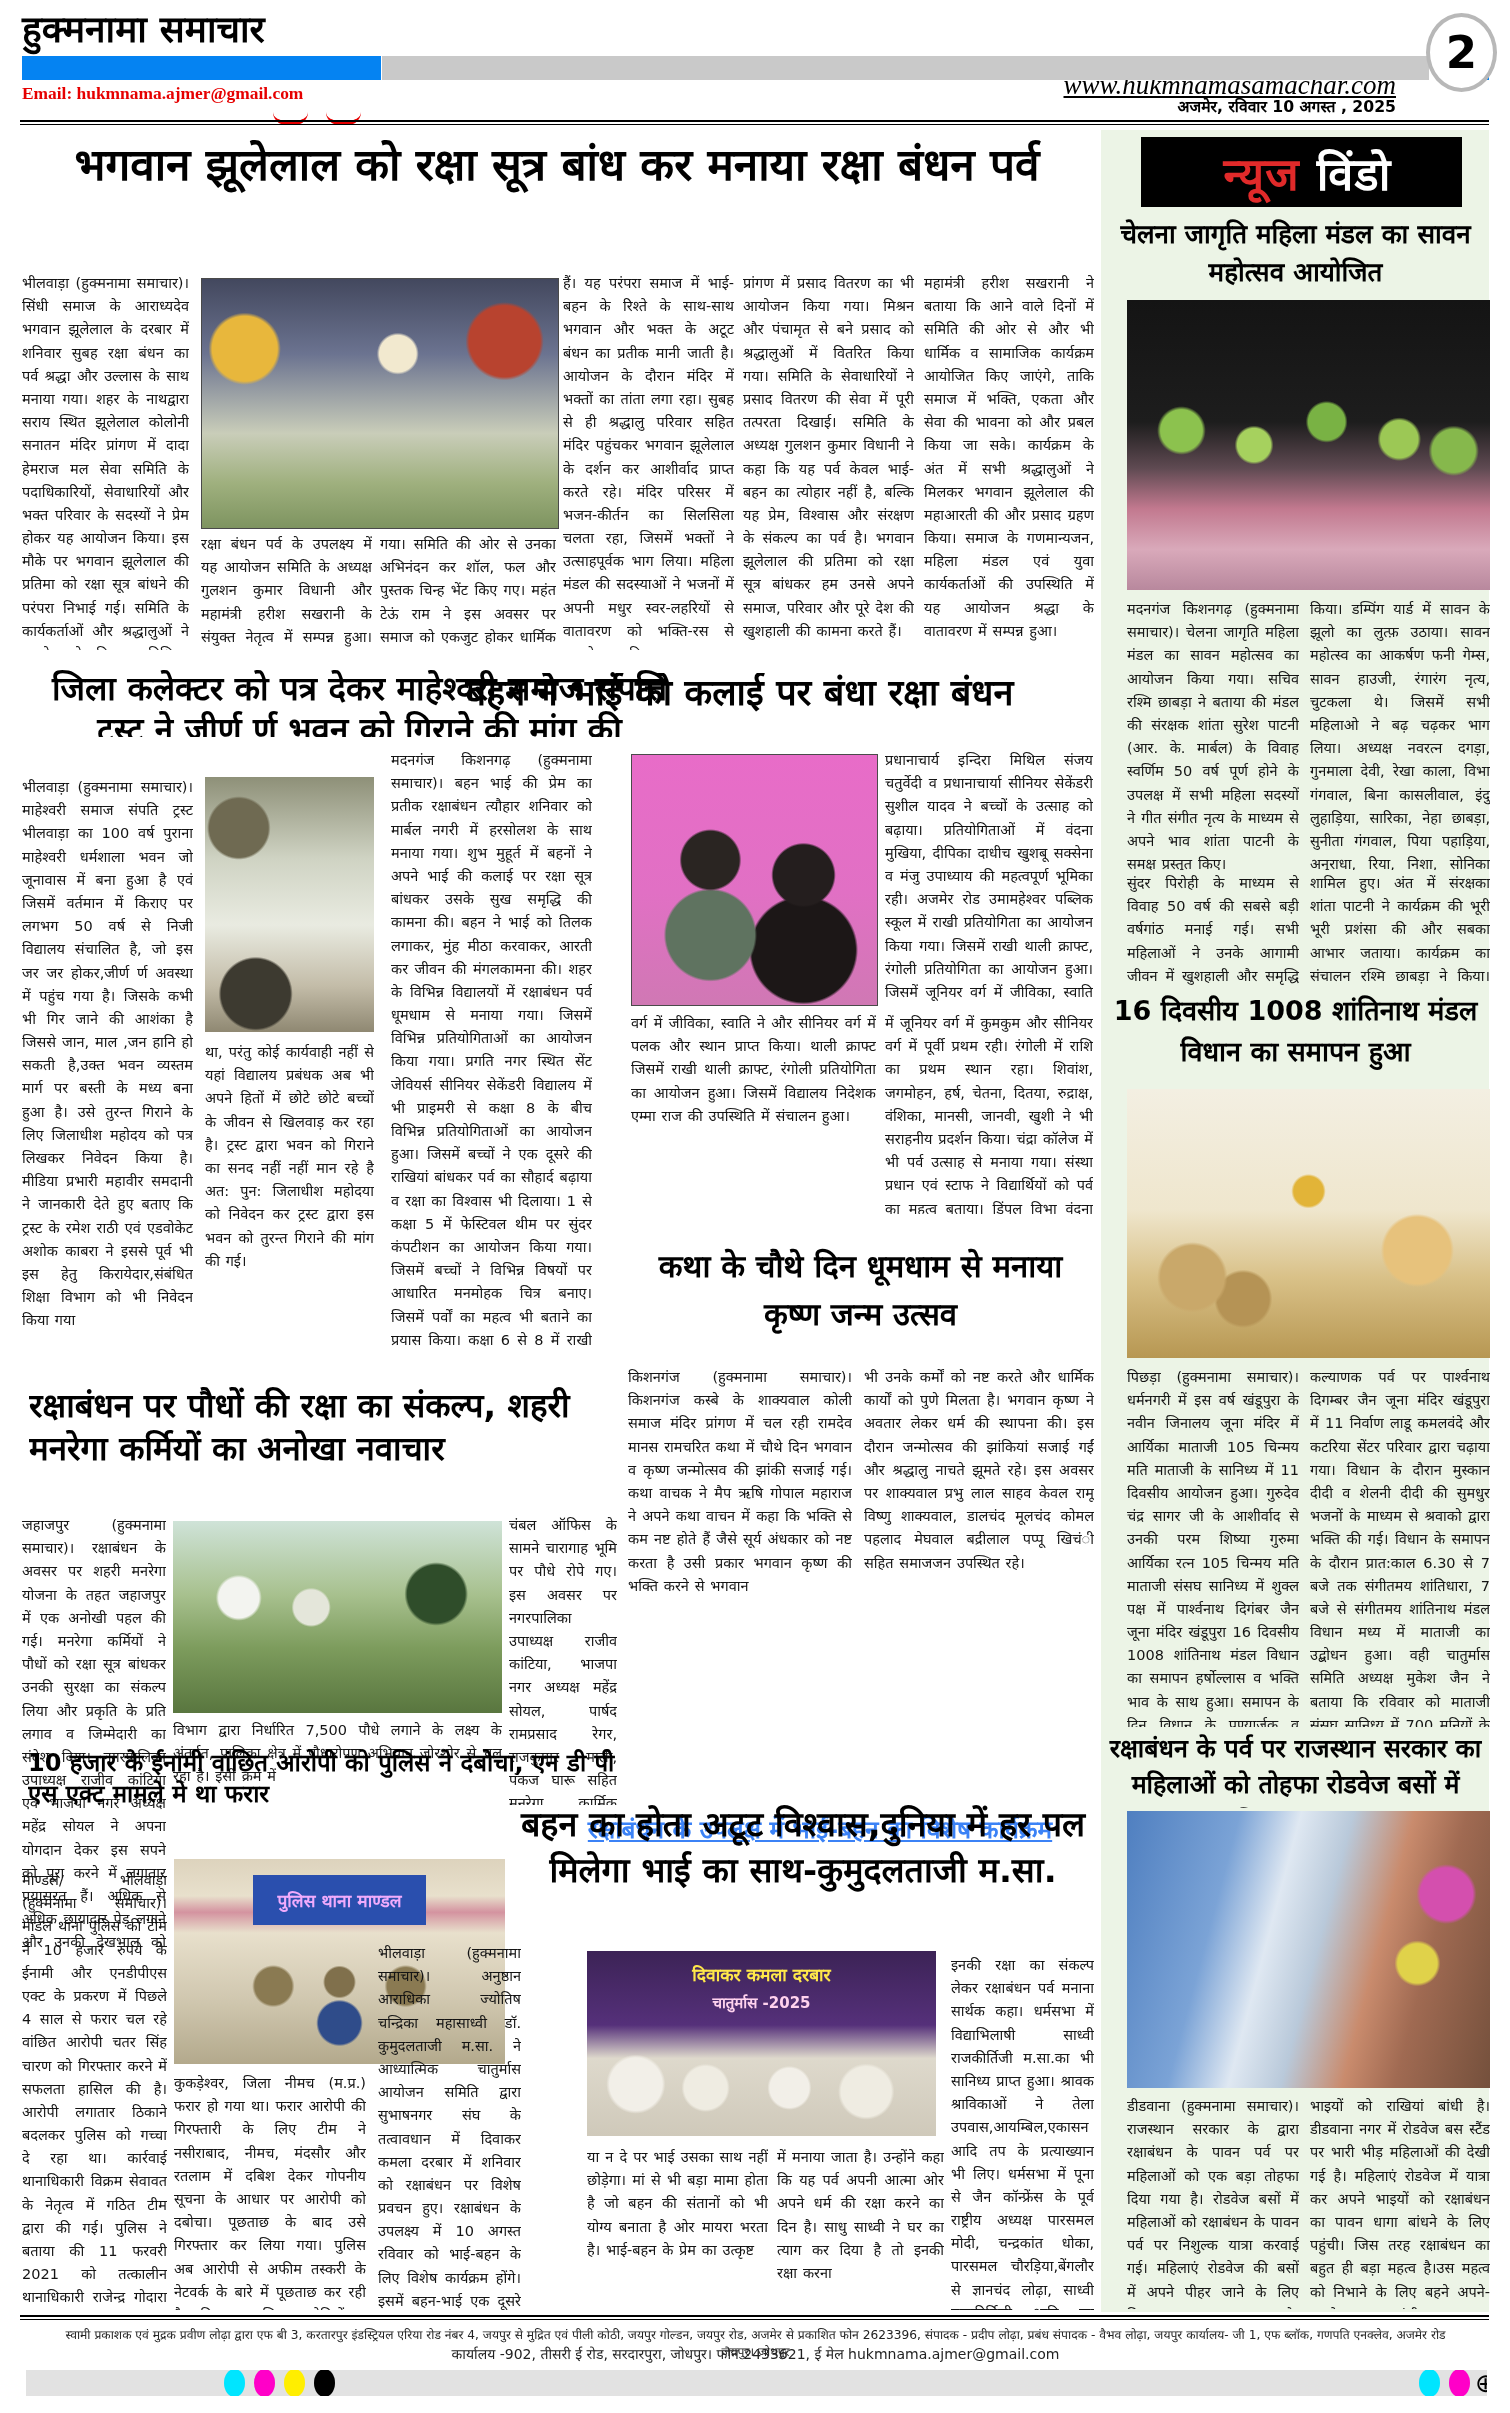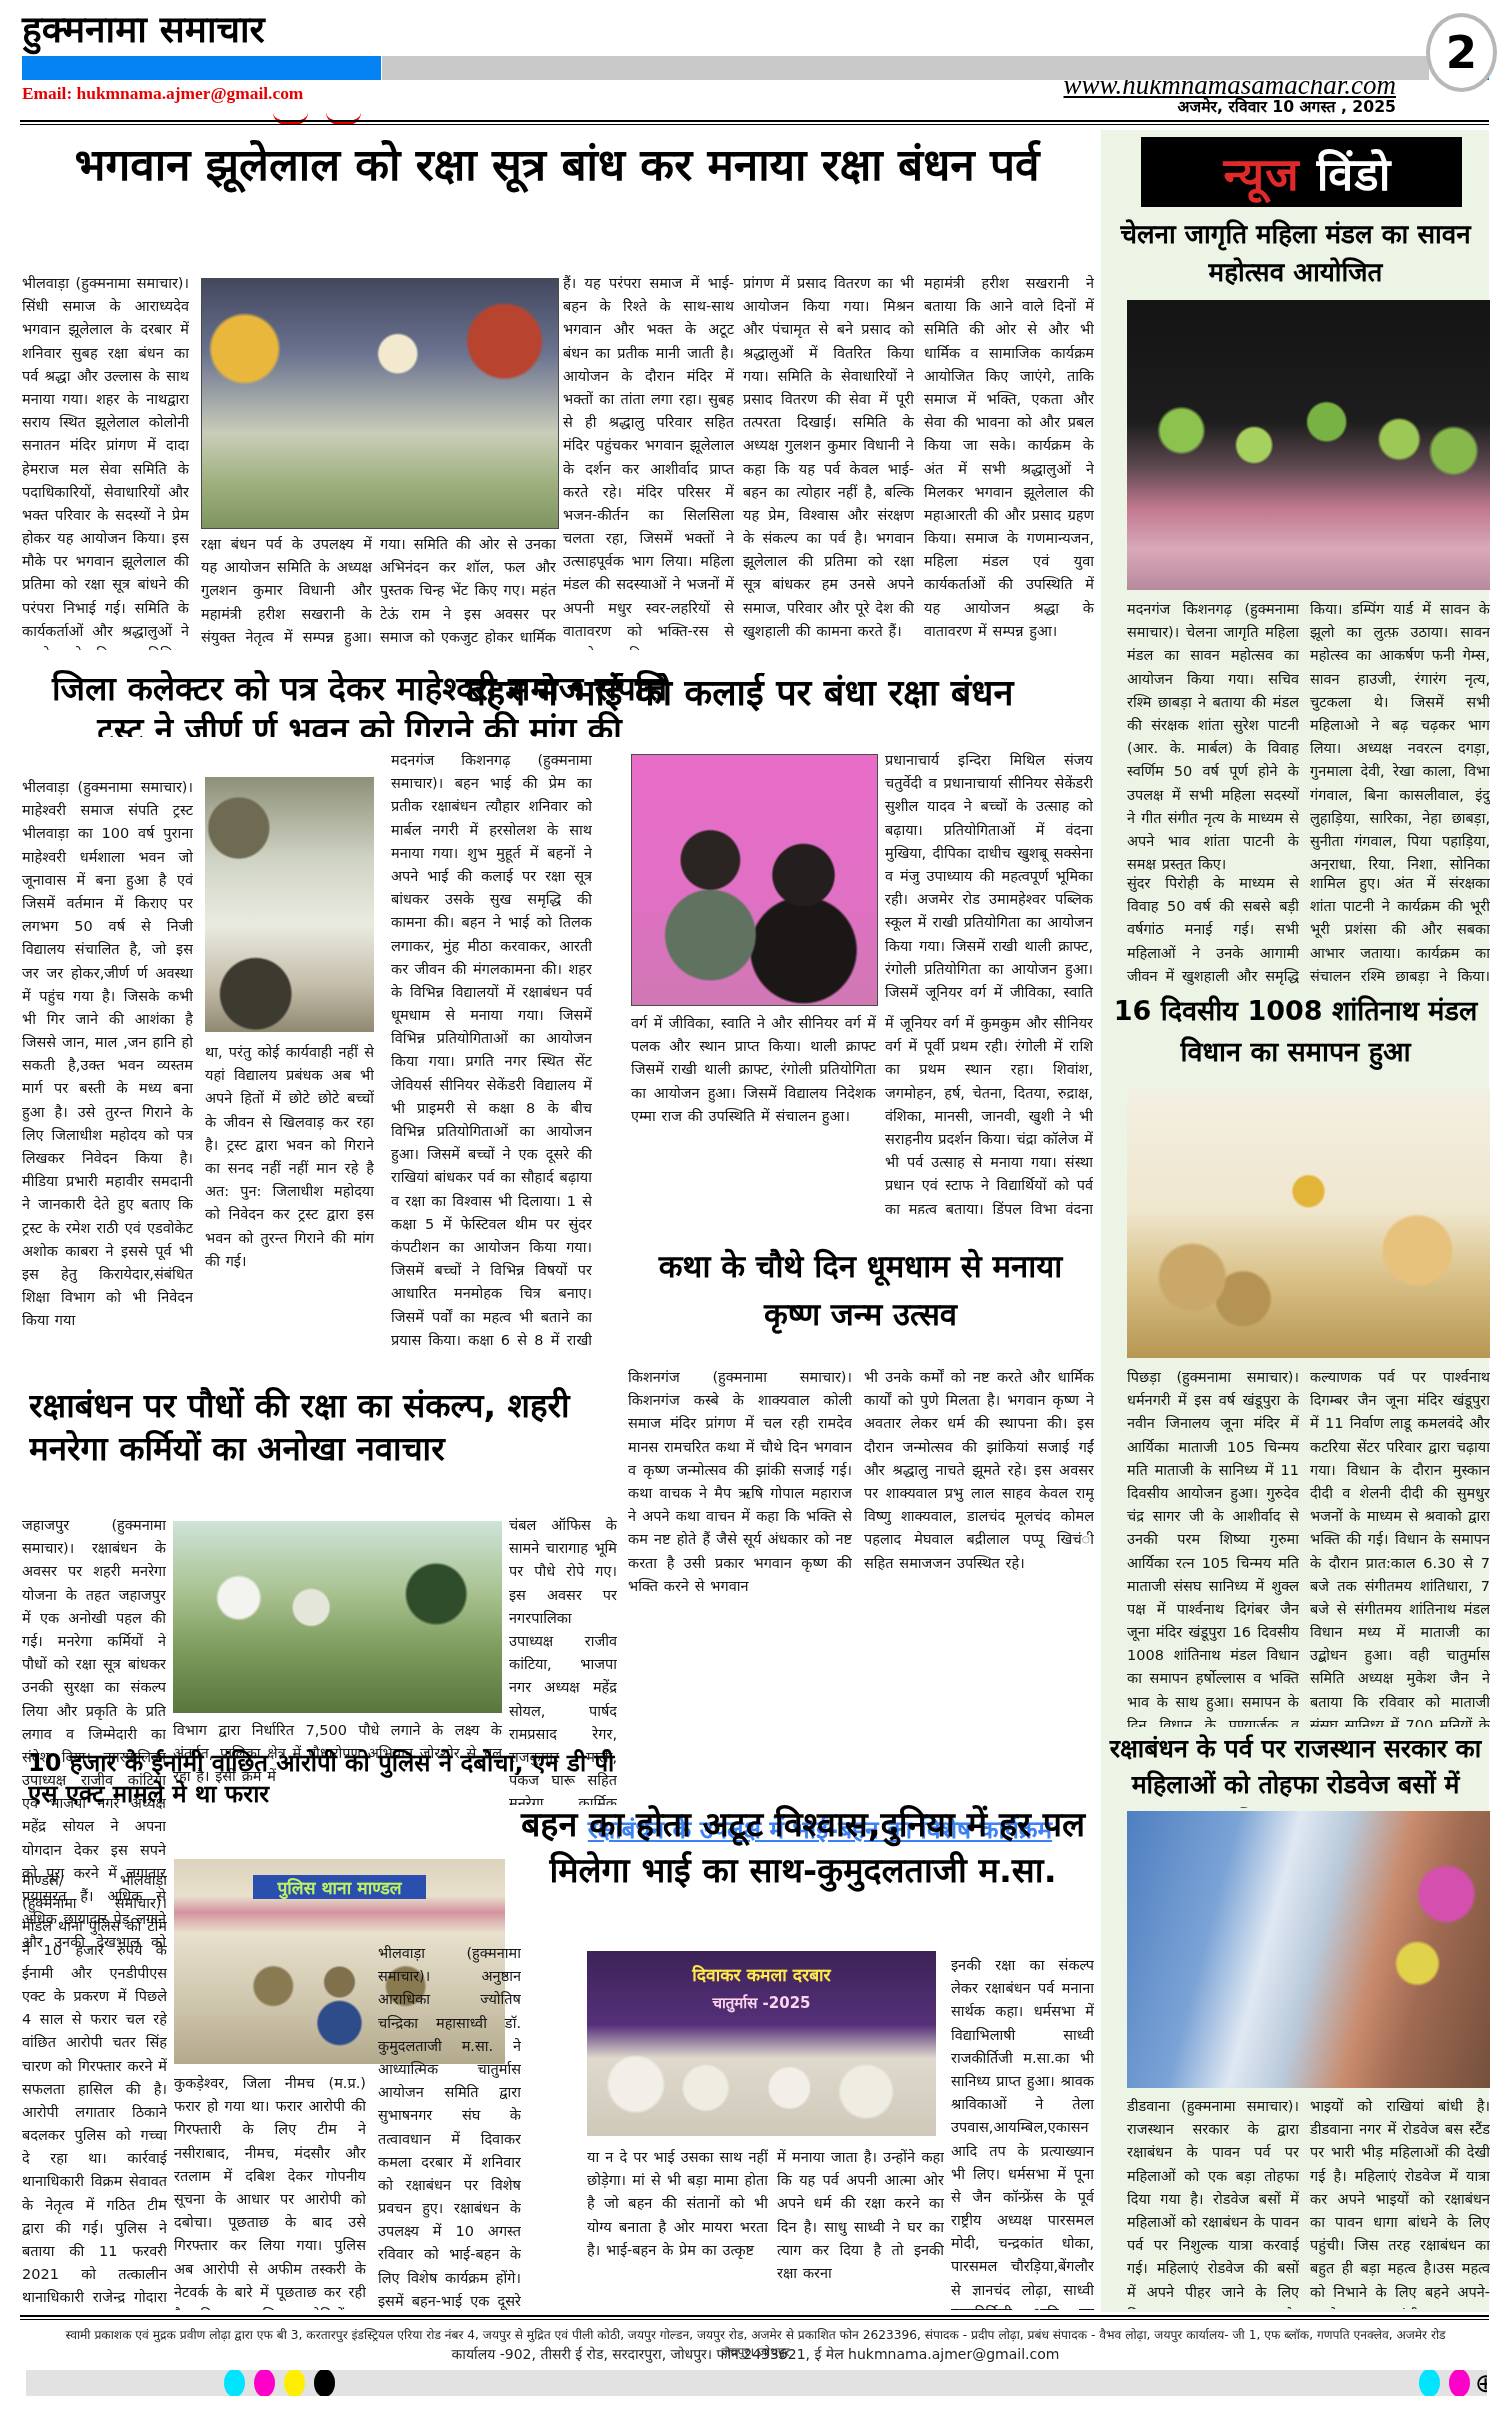--- a/index.html
+++ b/index.html
@@ -158,21 +158,21 @@
 
 <div class="col" style="left:22px;top:1869px;width:145px;height:441px;">माण्डल/ भीलवाड़ा (हुक्मनामा समाचार)। मांडल थाना पुलिस की टीम ने 10 हजार रुपये के ईनामी और एनडीपीएस एक्ट के प्रकरण में पिछले 4 साल से फरार चल रहे वांछित आरोपी चतर सिंह चारण को गिरफ्तार करने में सफलता हासिल की है। आरोपी लगातार ठिकाने बदलकर पुलिस को गच्चा दे रहा था। कार्रवाई थानाधिकारी विक्रम सेवावत के नेतृत्व में गठित टीम द्वारा की गई। पुलिस ने बताया की 11 फरवरी 2021 को तत्कालीन थानाधिकारी राजेन्द्र गोदारा के नेतृत्व में माण्डल चौराया हाईवे पर नाकाबंदी के दौरान एक ट्रक से 304.235 किलोग्राम डोडा-चूरा बरामद किया गया था। इस मामले में पुलिस ने प्रवीण ब्राह्मण, मुकेश सिंह चारण, रंगलाल तेजा, विक्रम सिंह चारण और बालू सिंह को गिरफ्तार कर न्यायालय में पेश किया था, जबकि आरोपी पन सिंह पिता नरसिंह चारण निवासी मेरियाखेड़ी थाणा, थाना</div>
 
 <div class="photo" style="left:174px;top:1859px;width:331px;height:205px;border:none;
             background:
               radial-gradient(circle at 30% 62%, #8a7a52 0 7%, transparent 8%),
               radial-gradient(circle at 50% 60%, #80704c 0 7%, transparent 8%),
               radial-gradient(circle at 70% 62%, #8a7a52 0 7%, transparent 8%),
               radial-gradient(circle at 50% 80%, #2f4c8a 0 9%, transparent 10%),
               linear-gradient(180deg,#ddd3bd 0%,#e8e0cc 18%,#d493a0 26%,#e8e0cc 36%,#cfc6ae 70%,#b3a98c 100%);">
-  <div class="photo-label" style="left:24%;top:8%;width:52%;background:#2a4fae;color:#bef264;font-size:17.4px;padding:0 0;">पुलिस थाना माण्डल</div>
+  <div class="photo-label" style="left:24%;top:8%;width:52%;background:#2a4fae;color:#f0abfc;font-size:17.4px;padding:13px 0;">पुलिस थाना माण्डल</div>
 </div>
 
 <div class="col" style="left:174px;top:2072px;width:192px;height:238px;">कुकड़ेश्वर, जिला नीमच (म.प्र.) फरार हो गया था। फरार आरोपी की गिरफ्तारी के लिए टीम ने नसीराबाद, नीमच, मंदसौर और रतलाम में दबिश देकर गोपनीय सूचना के आधार पर आरोपी को दबोचा। पूछताछ के बाद उसे गिरफ्तार कर लिया गया। पुलिस अब आरोपी से अफीम तस्करी के नेटवर्क के बारे में पूछताछ कर रही है ताकि अन्य सलिप्त आरोपियों का भी पता लगाया जा सके।</div>
 
 <div class="kicker" style="left:541px;top:1766px;width:558px;font-size:24.4px;color:#3b82f6;margin-top:46px;">रक्षाबंधन के उपलक्ष में भाई-बहन का विशेष कार्यक्रम</div>
 
 <div class="hl" style="left:512px;top:1802px;width:582px;height:134px;font-size:34px;line-height:1.35;">बहन का होता अटूट विश्वास,दुनिया में हर पल मिलेगा भाई का साथ-कुमुदलताजी म.सा.</div>
 
 <div class="col" style="left:378px;top:1942px;width:143px;height:368px;">भीलवाड़ा (हुक्मनामा समाचार)। अनुष्ठान आराधिका ज्योतिष चन्द्रिका महासाध्वी डॉ. कुमुदलताजी म.सा. ने आध्यात्मिक चातुर्मास आयोजन समिति द्वारा सुभाषनगर संघ के तत्वावधान में दिवाकर कमला दरबार में शनिवार को रक्षाबंधन पर विशेष प्रवचन हुए। रक्षाबंधन के उपलक्ष्य में 10 अगस्त रविवार को भाई-बहन के लिए विशेष कार्यक्रम होंगे। इसमें बहन-भाई एक दूसरे के रक्षा सूत्र बांधेंगे। उन्होंने कहा कि बहन भाई से कुछ मांगे</div>
 

